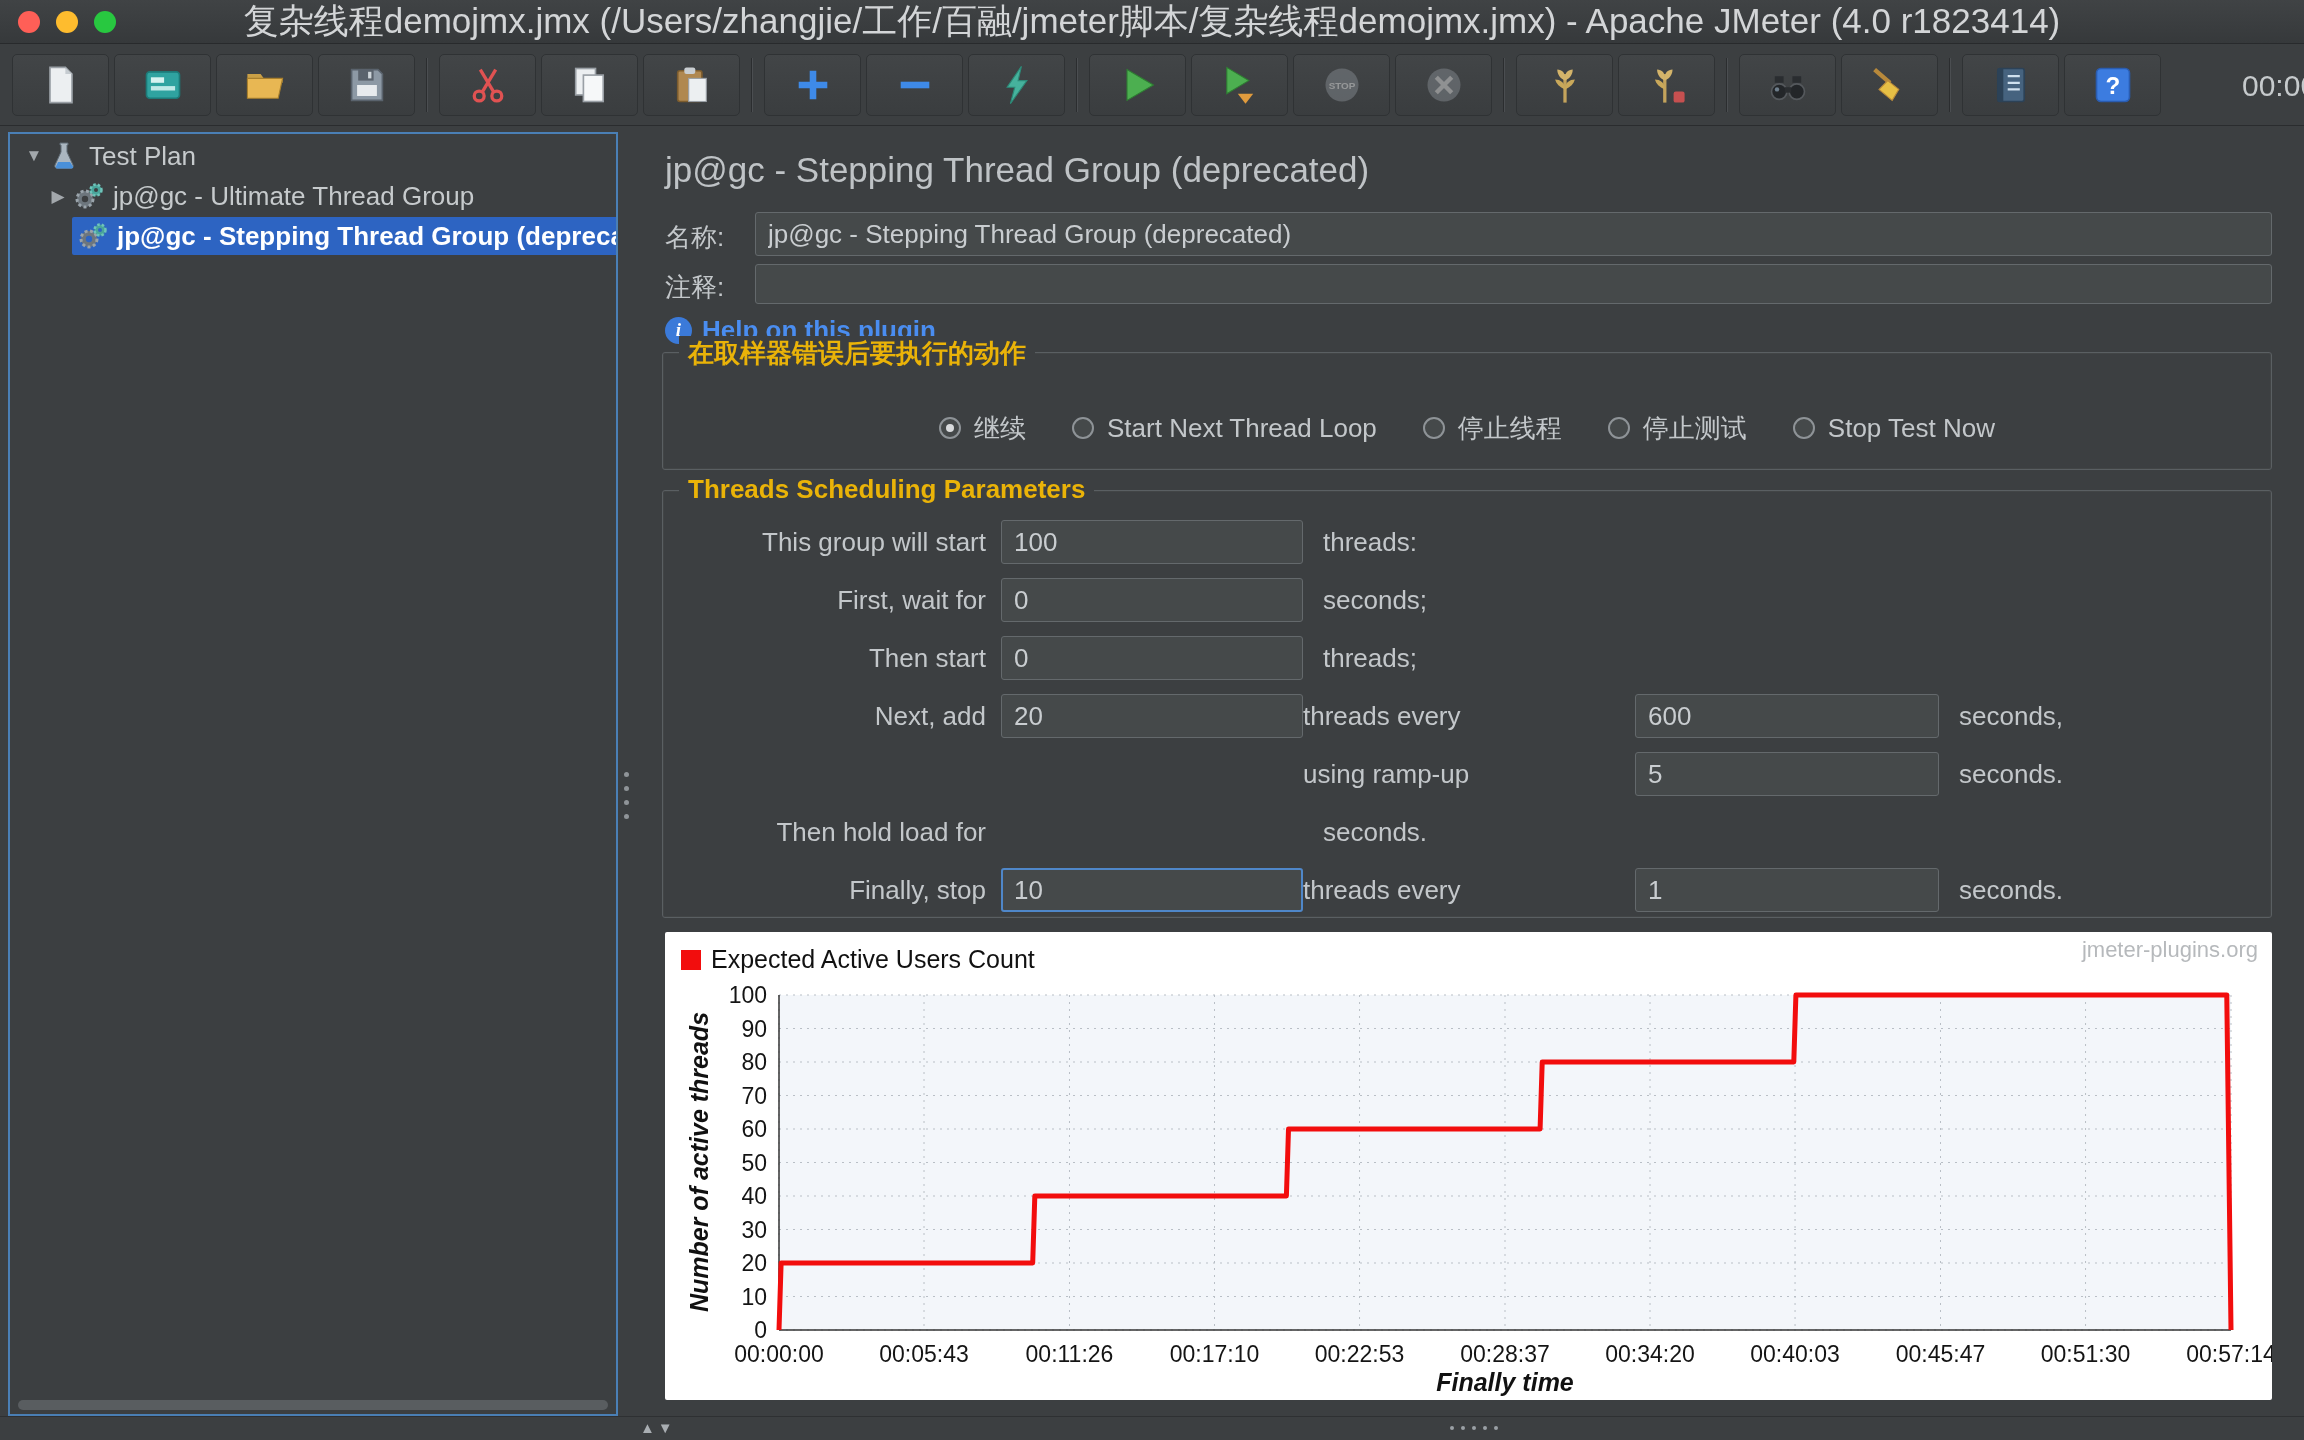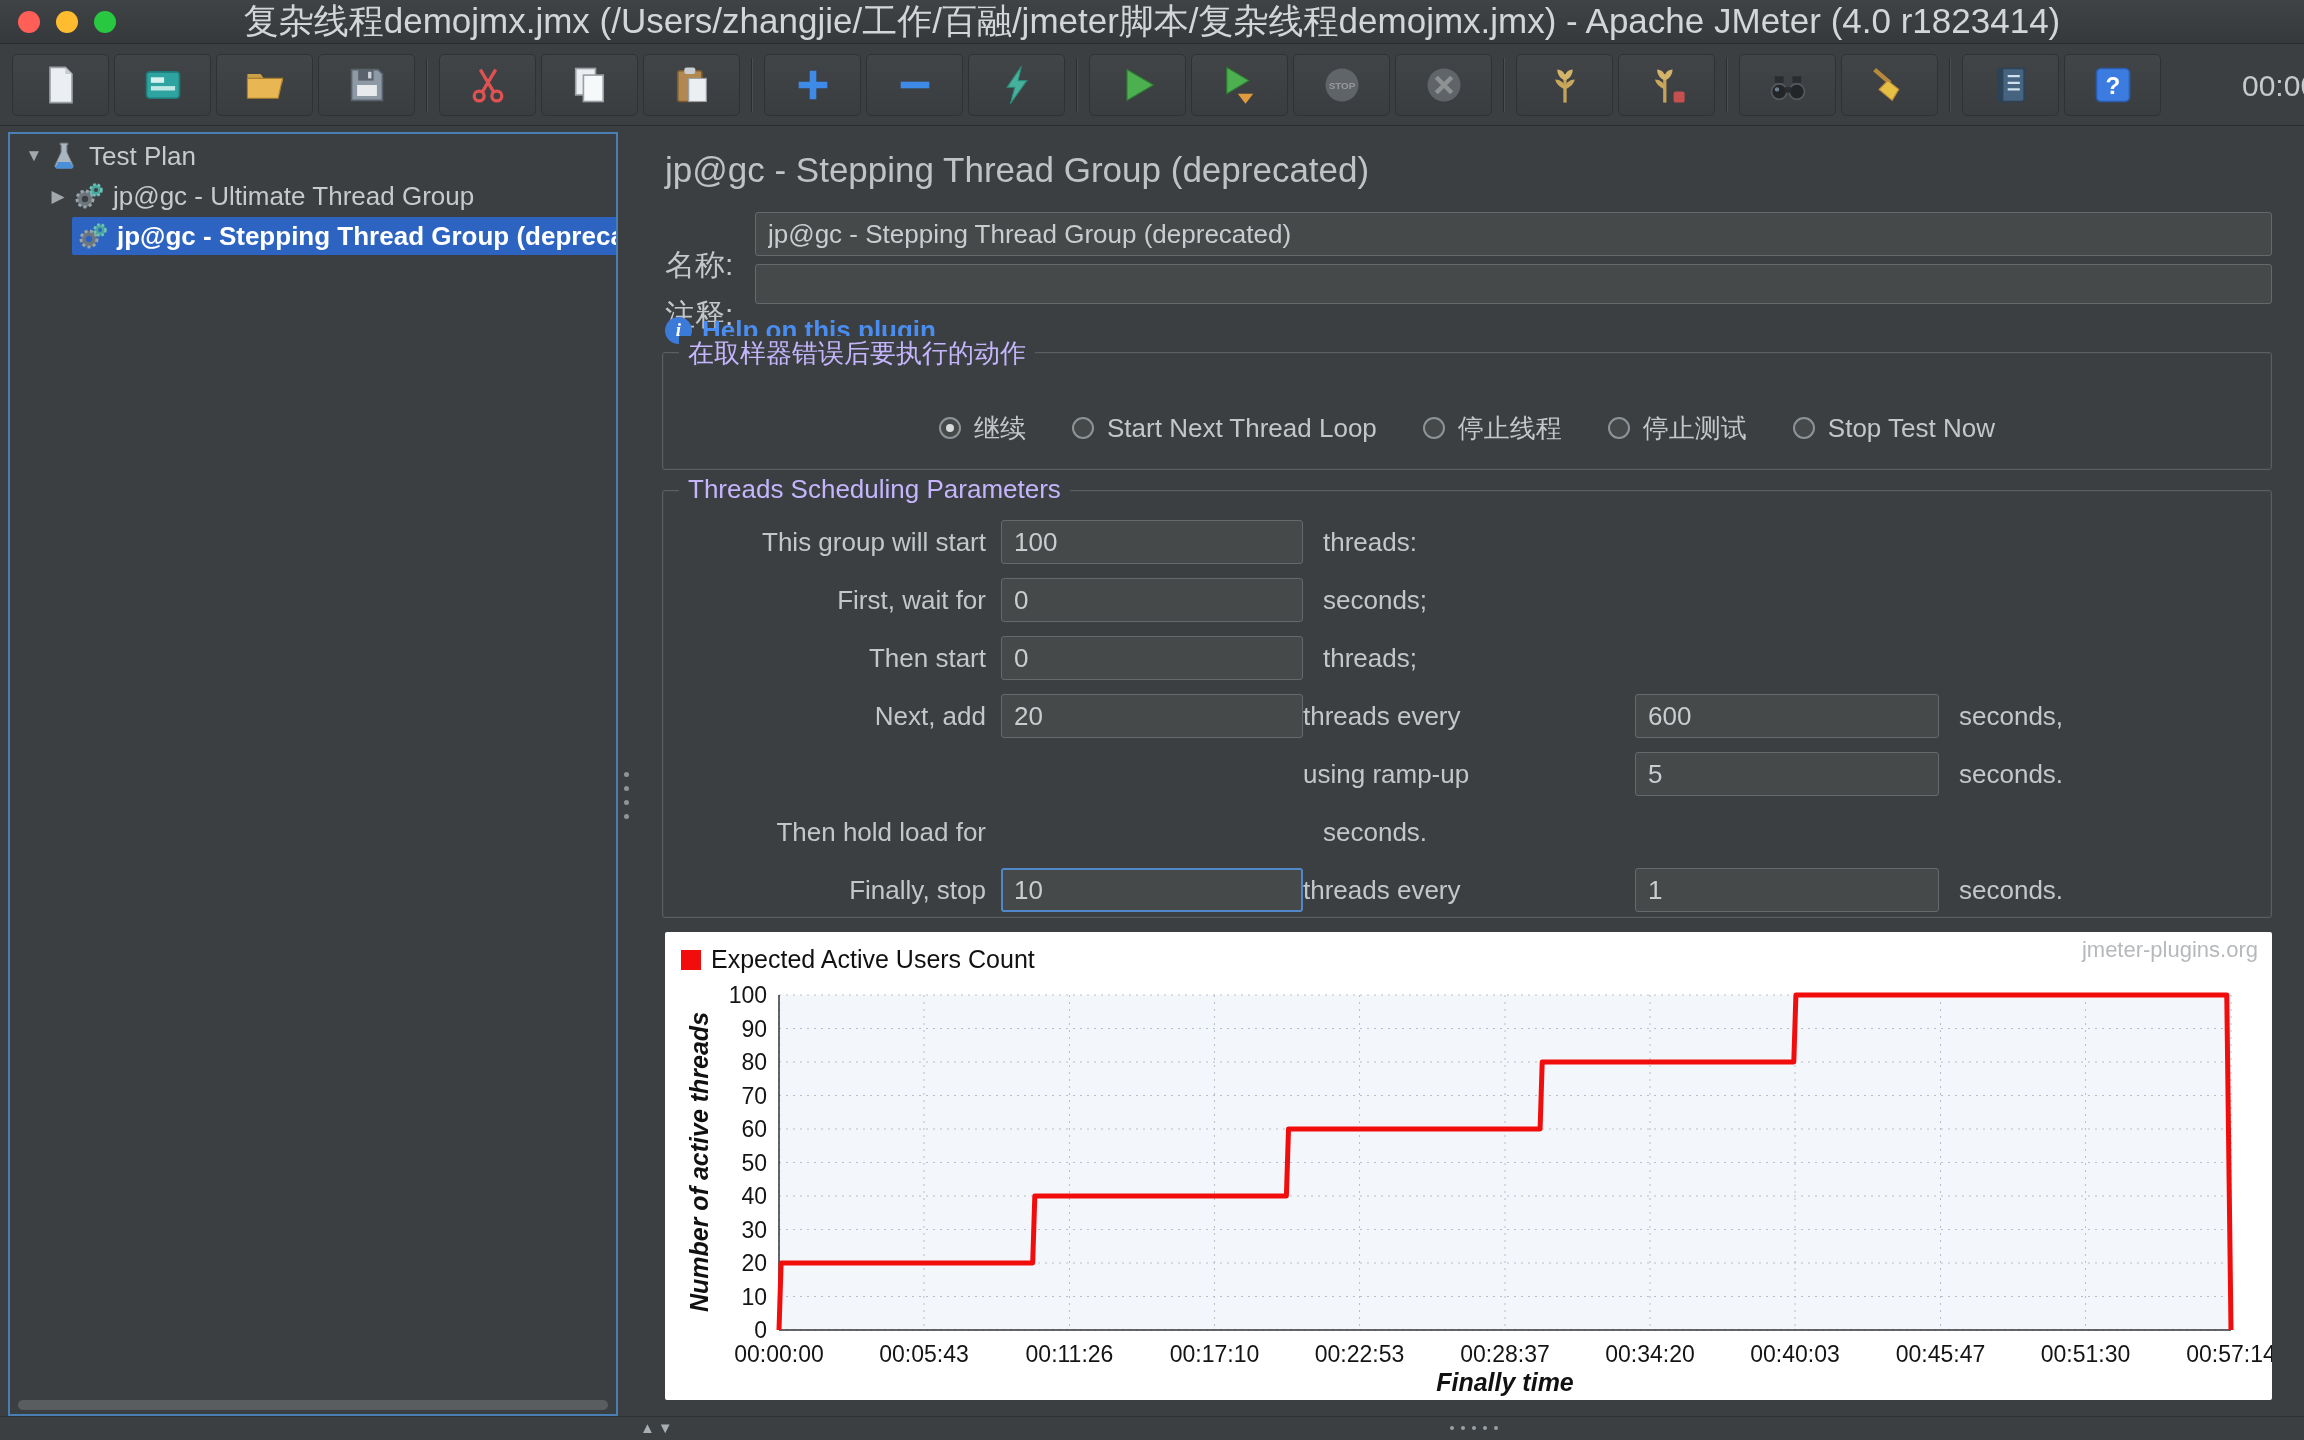--- a/index.html
+++ b/index.html
@@ -57,41 +57,41 @@
     padding:3px 14px 3px 4px; border-radius:2px;
   }
   .tree-sel .tree-label { font-weight:bold; color:#fff; }
   .tree-hscroll { position:absolute; left:8px; right:8px; bottom:4px; height:10px; background:#595d60; border-radius:5px; }
 
   .vsplit-handle { position:absolute; left:624px; top:772px; display:flex; flex-direction:column; gap:9px; }
   .vsplit-handle i { width:5px; height:5px; border-radius:50%; background:#8f9498; }
 
   
   .panel-title { position:absolute; left:665px; top:150px; font-size:35px; font-weight:500; color:#bfc3c6; }
-  .form-label { position:absolute; font-size:30px; color:#c3c7ca;margin-top:25px; }
+  .form-label { position:absolute; font-size:26px; color:#c3c7ca; }
   .tfield {
     background:#45494a; border:1px solid #64696c; border-radius:3px;
     color:#c9cdd0; font-size:26px; padding:0 12px; outline:none;
     font-family:"Liberation Sans","DejaVu Sans",sans-serif;
   }
   .tfield.focused { border:2px solid #4f87c9; padding:0 11px; }
   #name-field { position:absolute; left:755px; top:212px; width:1517px; height:44px; }
   #comment-field { position:absolute; left:755px; top:264px; width:1517px; height:40px; }
 
   .help-row { position:absolute; left:665px; top:312px; height:36px; display:flex; align-items:center; gap:10px; }
   .info-icon {
     width:27px; height:27px; border-radius:50%; background:#3b7ad9; flex:none;
     display:flex; align-items:center; justify-content:center;
     color:#fff; font:italic bold 19px "Liberation Serif", serif;
   }
   .info-icon::after { content:"i"; }
   .help-link { color:#4a8df0; font-weight:bold; text-decoration:underline; font-size:26px; cursor:pointer; }
 
   .groupbox { position:absolute; border:1px solid #5a5f62; border-radius:3px; box-shadow: inset 0 0 0 1px rgba(255,255,255,0.03); }
-  .gb-title { position:absolute; top:-17px; left:16px; background:#3c3f41; padding:0 9px; font-size:26px; color:#c4b5fd; white-space:nowrap; }
+  .gb-title { position:absolute; top:-17px; left:16px; background:#3c3f41; padding:0 9px; font-size:26px; color:#eab308; white-space:nowrap;font-weight:bold; }
   #error-box { left:662px; top:352px; width:1610px; height:118px; }
   .radio-row { position:absolute; left:0; right:0; top:50px; height:50px; display:flex; align-items:center; justify-content:center; gap:46px; }
   .radio-opt { display:flex; align-items:center; gap:13px; font-size:26px; color:#c3c7ca; }
   .radio { width:22px; height:22px; border-radius:50%; border:2px solid #8e9397; background:#45494a; position:relative; flex:none; }
   .radio.on::after { content:""; position:absolute; left:5px; top:5px; width:8px; height:8px; border-radius:50%; background:#d8dadc; }
 
   #sched-box { left:662px; top:490px; width:1610px; height:428px; }
   .srow { position:absolute; left:0; right:0; height:58px; }
   .sl1 { position:absolute; left:0;   top:14px; width:323px; text-align:right; color:#c3c7ca; }
   .sf1 { position:absolute; left:338px; top:7px; width:302px; height:44px; }

